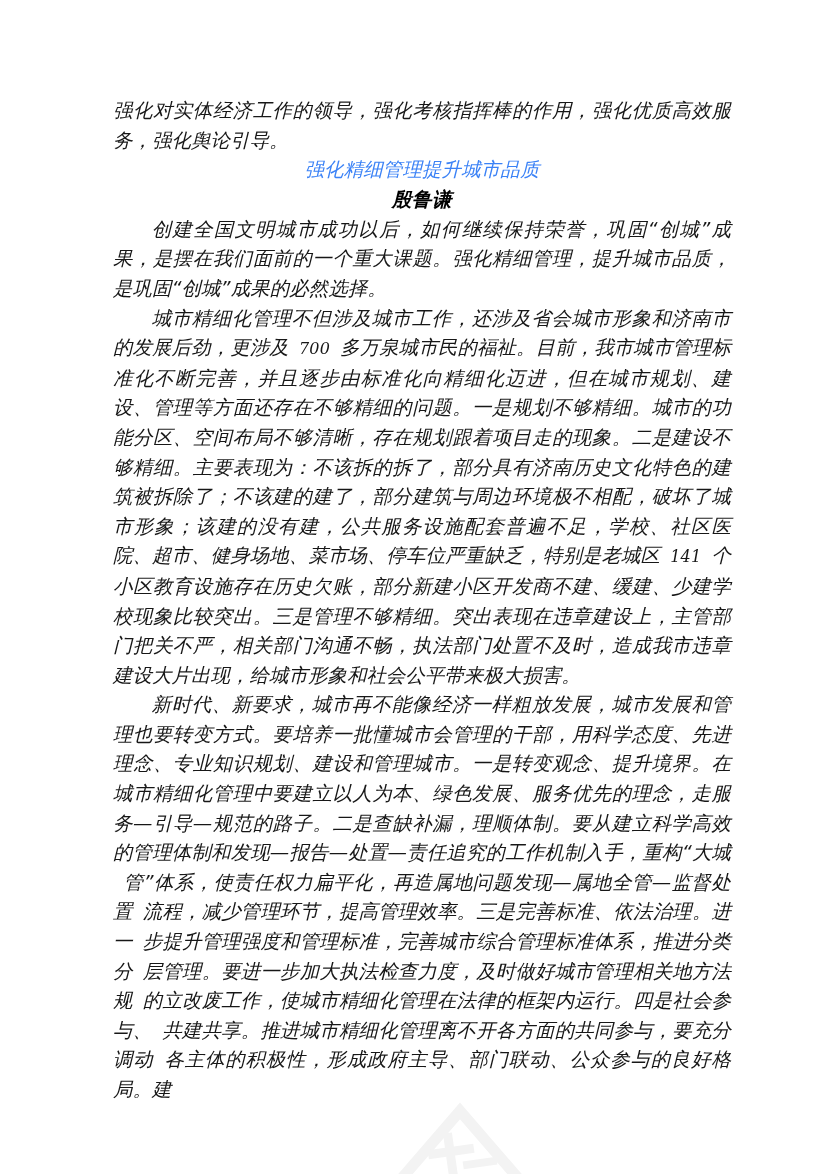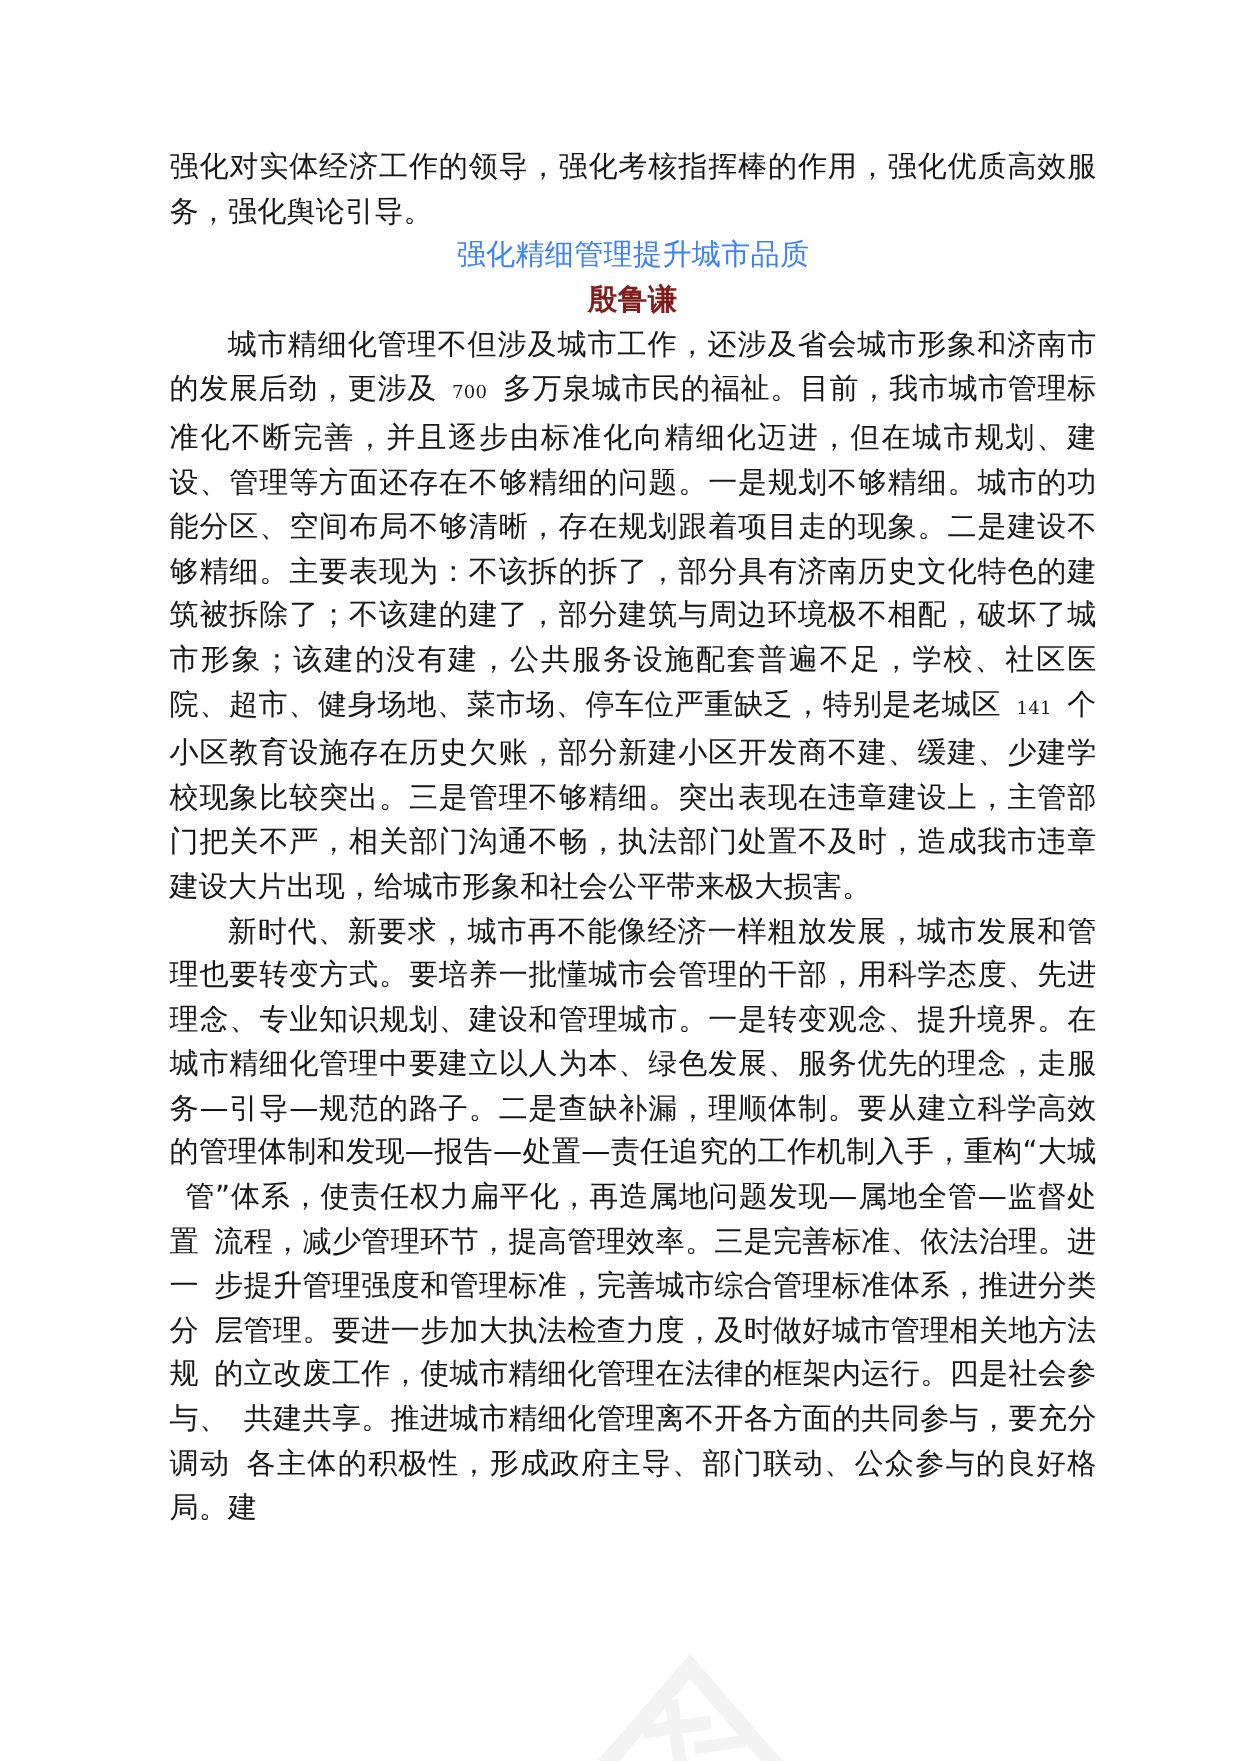--- a/index.html
+++ b/index.html
@@ -16,20 +16,21 @@
     color: #1a1a1a;
   }
 
   #page {
     position: absolute;
     left: 0;
     top: 0;
     width: 830px;
     height: 1174px;
     background: #ffffff;
+    font-style: italic;
   }
 
   #content {
     position: absolute;
     left: 113px;
     top: 96px;
     width: 618px;
   }
 
   
@@ -57,30 +58,30 @@
     margin: 0;
     color: #3b82f6;
     font-weight: 500;
     letter-spacing: 0.2px;
   }
   .author-line {
     font-size: 19.4px;
     line-height: 30px;
     text-align: center;
     margin: 0;
-    color: #7f1d1d;
+    color: #000000;
     font-weight: 800;
     letter-spacing: 0.6px;
   }
 
   
   .num {
     font-family: "DejaVu Serif", "Liberation Serif", serif;
     font-weight: 400;
-    font-size: 12px;
+    font-size: 16px;
     letter-spacing: 0.2px;
   }
 
   
   .gap { display: inline-block; width: 0.52em; }
 
   
   #watermark {
     position: absolute;
     left: 300px;
@@ -98,20 +99,21 @@
 <div id="page">
 
   <div id="content">
 
     <p class="para noindent">强化对实体经济工作的领导，强化考核指挥棒的作用，强化优质高效服务，强化舆论引导。</p>
 
     <p class="title-line">强化精细管理提升城市品质</p>
 
     <p class="author-line">殷鲁谦</p>
 
+    <p class="para lead">创建全国文明城市成功以后，如何继续保持荣誉，巩固“创城”成果，是摆在我们面前的一个重大课题。强化精细管理，提升城市品质，是巩固“创城”成果的必然选择。</p>
 
     <p class="para lead"><span>城市精细化管理不但涉及城市工作，还涉及省会城市形象和济南市的发展后劲，更涉及</span><span class="gap"></span><span class="num">700</span><span class="gap"></span><span>多万泉城市民的福祉。目前，我市城市管理标准化不断完善，并且逐步由标准化向精细化迈进，但在城市规划、建设、管理等方面还存在不够精细的问题。一是规划不够精细。城市的功能分区、空间布局不够清晰，存在规划跟着项目走的现象。二是建设不够精细。主要表现为：不该拆的拆了，部分具有济南历史文化特色的建筑被拆除了；不该建的建了，部分建筑与周边环境极不相配，破坏了城市形象；该建的没有建，公共服务设施配套普遍不足，学校、社区医院、超市、健身场地、菜市场、停车位严重缺乏，特别是老城区</span><span class="gap"></span><span class="num">141</span><span class="gap"></span><span>个小区教育设施存在历史欠账，部分新建小区开发商不建、缓建、少建学校现象比较突出。三是管理不够精细。突出表现在违章建设上，主管部门把关不严，相关部门沟通不畅，执法部门处置不及时，造成我市违章建设大片出现，给城市形象和社会公平带来极大损害。</span></p>
 
     <p class="para lead"><span>新时代、新要求，城市再不能像经济一样粗放发展，城市发展和管理也要转变方式。要培养一批懂城市会管理的干部，用科学态度、先进理念、专业知识规划、建设和管理城市。一是转变观念、提升境界。在城市精细化管理中要建立以人为本、绿色发展、服务优先的理念，走服务—引导—规范的路子。二是查缺补漏，理顺体制。要从建立科学高效的管理体制和发现—报告—处置—责任追究的工作机制入手，重构“大城</span><span class="gap"></span><span>管”体系，使责任权力扁平化，再造属地问题发现—属地全管—监督处置</span><span class="gap"></span><span>流程，减少管理环节，提高管理效率。三是完善标准、依法治理。进一</span><span class="gap"></span><span>步提升管理强度和管理标准，完善城市综合管理标准体系，推进分类分</span><span class="gap"></span><span>层管理。要进一步加大执法检查力度，及时做好城市管理相关地方法规</span><span class="gap"></span><span>的立改废工作，使城市精细化管理在法律的框架内运行。四是社会参与、</span><span class="gap"></span><span>共建共享。推进城市精细化管理离不开各方面的共同参与，要充分调动</span><span class="gap"></span><span>各主体的积极性，形成政府主导、部门联动、公众参与的良好格局。建</span></p>
 
   </div>
 
   <div id="watermark">
     <svg width="250" height="130" viewBox="0 0 250 130" aria-hidden="true">
       <g fill="none" stroke="#f3f3f3" stroke-width="11">

